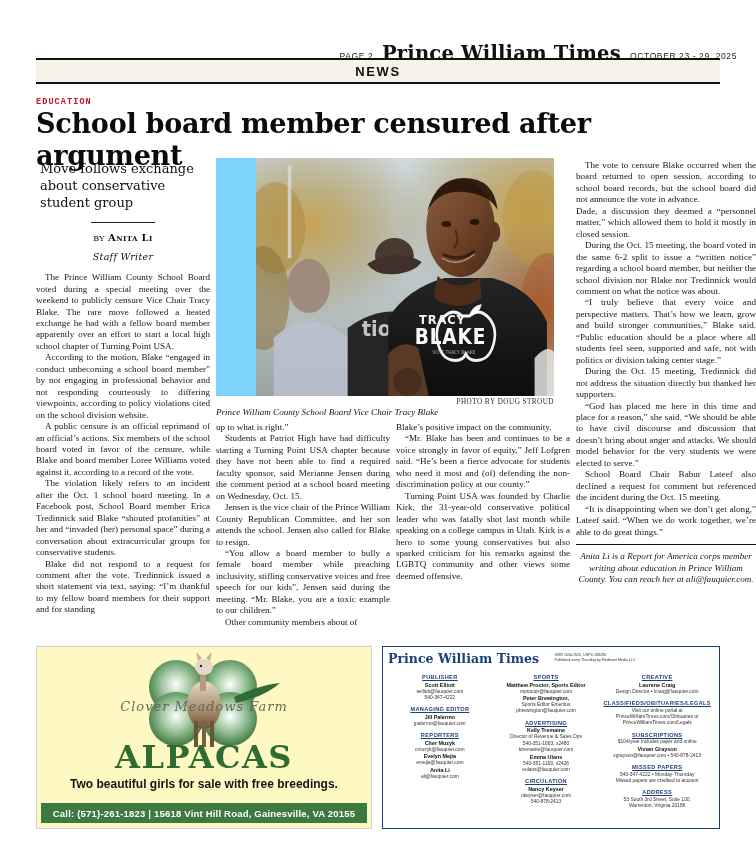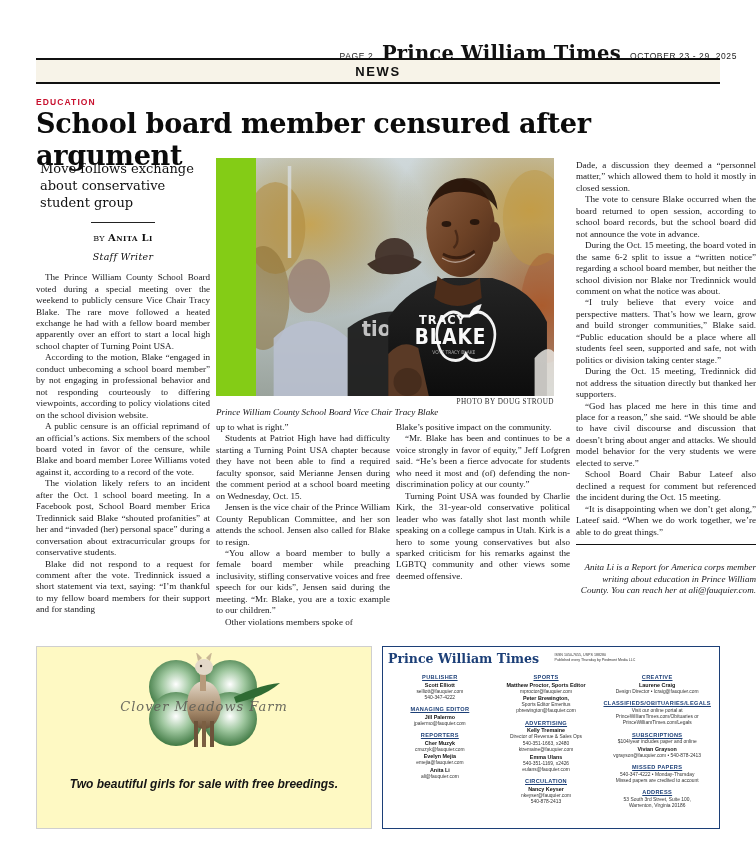--- a/index.html
+++ b/index.html
@@ -44,21 +44,21 @@
     font-family:"Liberation Sans", sans-serif;
     font-weight:700;font-size:13px;letter-spacing:1.6px;color:#111;
   }
   .rule-band{
     position:absolute;left:36px;top:82px;width:684px;height:1.5px;background:#111;
   }
 
   
   .kicker{
     position:absolute;left:36px;top:97px;
-    font-family:Liberation Sans, sans-serif;
+    font-family:Liberation Mono, monospace;
     font-weight:700;font-size:8.5px;letter-spacing:1.1px;color:#c8102e;
   }
   .headline{
     position:absolute;left:36px;top:107px;width:690px;
     font-family:"DejaVu Serif", serif;
     font-weight:700;font-size:27.5px;line-height:32px;letter-spacing:-.3px;
     color:#0b0b0b;
     transform:scaleX(.985);transform-origin:left top;
   }
 
@@ -94,29 +94,29 @@
     font-size:9.1px;line-height:11.45px;
     text-align:justify;
     text-indent:9px;
     color:#17171a;
     hyphens:auto;-webkit-hyphens:auto;
   }
   .body{margin-top:9px;}
   .c1 .body{margin-top:10px;}
 
   .endnote{
-    margin-top:6px;padding-top:17px;border-top:1.4px solid #111;
+    margin-top:6px;padding-top:6px;border-top:1.4px solid #111;
     font-family:"Liberation Serif", serif;
-    font-style:italic;font-size:9.1px;line-height:11.6px;text-align:right;color:#17171a;
+    font-style:italic;font-size:9.1px;line-height:11.6px;text-align:center;color:#17171a;
   }
 
   
   .photo-wrap{position:absolute;left:216px;top:158px;width:338px;height:238px;}
   .photo{
-    position:absolute;inset:0;overflow:hidden;background:#84cc16;padding-left:40px;
+    position:absolute;inset:0;overflow:hidden;background:#7dd3fc;padding-left:40px;
   }
   .photo svg{display:block;width:100%;height:100%;}
   .photo-credit{
     position:absolute;left:216px;top:398px;width:338px;
     text-align:right;
     font-family:"Liberation Serif", serif;
     font-variant:small-caps;font-size:7.2px;letter-spacing:.45px;color:#2a2a2a;
   }
   .photo-caption{
     position:absolute;left:216px;top:407px;width:338px;
@@ -138,21 +138,20 @@
   }
   .ad-title{
     position:absolute;left:0;right:0;top:94px;text-align:center;
     font-family:"DejaVu Serif", serif;font-weight:700;font-size:32px;
     letter-spacing:1.5px;color:#2f6b33;line-height:1;
   }
   .ad-sub{
     position:absolute;left:0;right:0;top:130px;text-align:center;
     font-family:"Liberation Sans", sans-serif;font-weight:700;font-size:12px;
     color:#151515;
-    font-style:italic;
   }
   .ad-bar{
     position:absolute;left:4px;right:4px;bottom:5px;height:20px;
     background:#3d7a3f;display:flex;align-items:center;justify-content:center;
   }
   .ad-bar span{
     font-family:"Liberation Sans", sans-serif;font-weight:700;font-size:9.5px;
     color:#ffffff;letter-spacing:.2px;
   }
 
@@ -313,36 +312,36 @@
         <p>Blake did not respond to a request for comment after the vote. Tredinnick issued a short statement via text, saying: “I’m thankful to my fellow board members for their support and for standing</p>
       </div>
     </div>
 
     <div class="col c2" style="top:262px;">
       <div class="body" style="margin-top:0">
         <p style="text-indent:0">up to what is right.”</p>
         <p>Students at Patriot High have had difficulty starting a Turning Point USA chapter because they have not been able to find a required faculty sponsor, said Merianne Jensen during the comment period at a school board meeting on Wednesday, Oct. 15.</p>
         <p>Jensen is the vice chair of the Prince William County Republican Committee, and her son attends the school. Jensen also called for Blake to resign.</p>
         <p>“You allow a board member to bully a female board member while preaching inclusivity, stifling conservative voices and free speech for our kids”, Jensen said during the meeting. “Mr. Blake, you are a toxic example to our children.”</p>
-        <p>Other violations members spoke of</p>
+        <p>Other community members about of</p>
       </div>
     </div>
 
     <div class="col c3" style="top:262px;">
       <div class="body" style="margin-top:0">
         <p style="text-indent:0">Blake’s positive impact on the community.</p>
         <p>“Mr. Blake has been and continues to be a voice strongly in favor of equity,” Jeff Lofgren said. “He’s been a fierce advocate for students who need it most and (of) defending the non-discrimination policy at our county.”</p>
         <p>Turning Point USA was founded by Charlie Kirk, the 31-year-old conservative political leader who was fatally shot last month while speaking on a college campus in Utah. Kirk is a hero to some young conservatives but also sparked criticism for his remarks against the LGBTQ community and other views some deemed offensive.</p>
       </div>
     </div>
 
     <div class="col c4">
       <div class="body" style="margin-top:0">
+        <p>The vote to censure Blake occurred when the board returned to open session, according to school board records, but the school board did not announce the vote in advance.</p>
         <p style="text-indent:0">Dade, a discussion they deemed a “personnel matter,” which allowed them to hold it mostly in closed session.</p>
-        <p>The vote to censure Blake occurred when the board returned to open session, according to school board records, but the school board did not announce the vote in advance.</p>
         <p>During the Oct. 15 meeting, the board voted in the same 6-2 split to issue a “written notice” regarding a school board member, but neither the school division nor Blake nor Tredinnick would comment on what the notice was about.</p>
         <p>“I truly believe that every voice and perspective matters. That’s how we learn, grow and build stronger communities,” Blake said. “Public education should be a place where all students feel seen, supported and safe, not with politics or division taking center stage.”</p>
         <p>During the Oct. 15 meeting, Tredinnick did not address the situation directly but thanked her supporters.</p>
         <p>“God has placed me here in this time and place for a reason,” she said. “We should be able to have civil discourse and discussion that doesn’t bring about anger and attacks. We should model behavior for the very students we were elected to serve.”</p>
         <p>School Board Chair Babur Lateef also declined a request for comment but referenced the incident during the Oct. 15 meeting.</p>
         <p>“It is disappointing when we don’t get along,” Lateef said.  “When we do work together, we’re able to do great things.”</p>
       </div>
       <div class="endnote">Anita Li is a Report for America corps member writing about education in Prince William County. You can reach her at ali@fauquier.com.</div>
     </div>
 
@@ -378,21 +377,25 @@
             <rect x="96" y="68" width="4" height="26" fill="#6d533a"></rect>
             <rect x="86" y="18" width="6" height="20" fill="#b79a7b"></rect>
             <ellipse cx="90" cy="14" rx="9" ry="8" fill="#e3d8c8"></ellipse>
             <path d="M84 8 l-2 -9 l6 6 Z" fill="#c9b795"></path>
             <path d="M96 8 l2 -9 l-6 6 Z" fill="#c9b795"></path>
             <circle cx="87" cy="13" r="1.2" fill="#2a2119"></circle>
           </g>
         </svg>
       </div>
       <div class="ad-script">Clover Meadows Farm</div>
+      <div class="ad-title">ALPACAS</div>
       <div class="ad-sub">Two beautiful girls for sale with free breedings.</div>
+      <div class="ad-bar">
+        <span>Call: (571)-261-1823  |  15618 Vint Hill Road, Gainesville, VA 20155</span>
+      </div>
     </div>
   </div>
 
   <div class="masthead">
     <div class="mh-top">
       <div class="mh-logo">Prince William Times</div>
       <div class="mh-issn">
         <div>ISSN 1050-7655, USPS 188280</div>
         <div>Published every Thursday by Piedmont Media LLC</div>
       </div>

